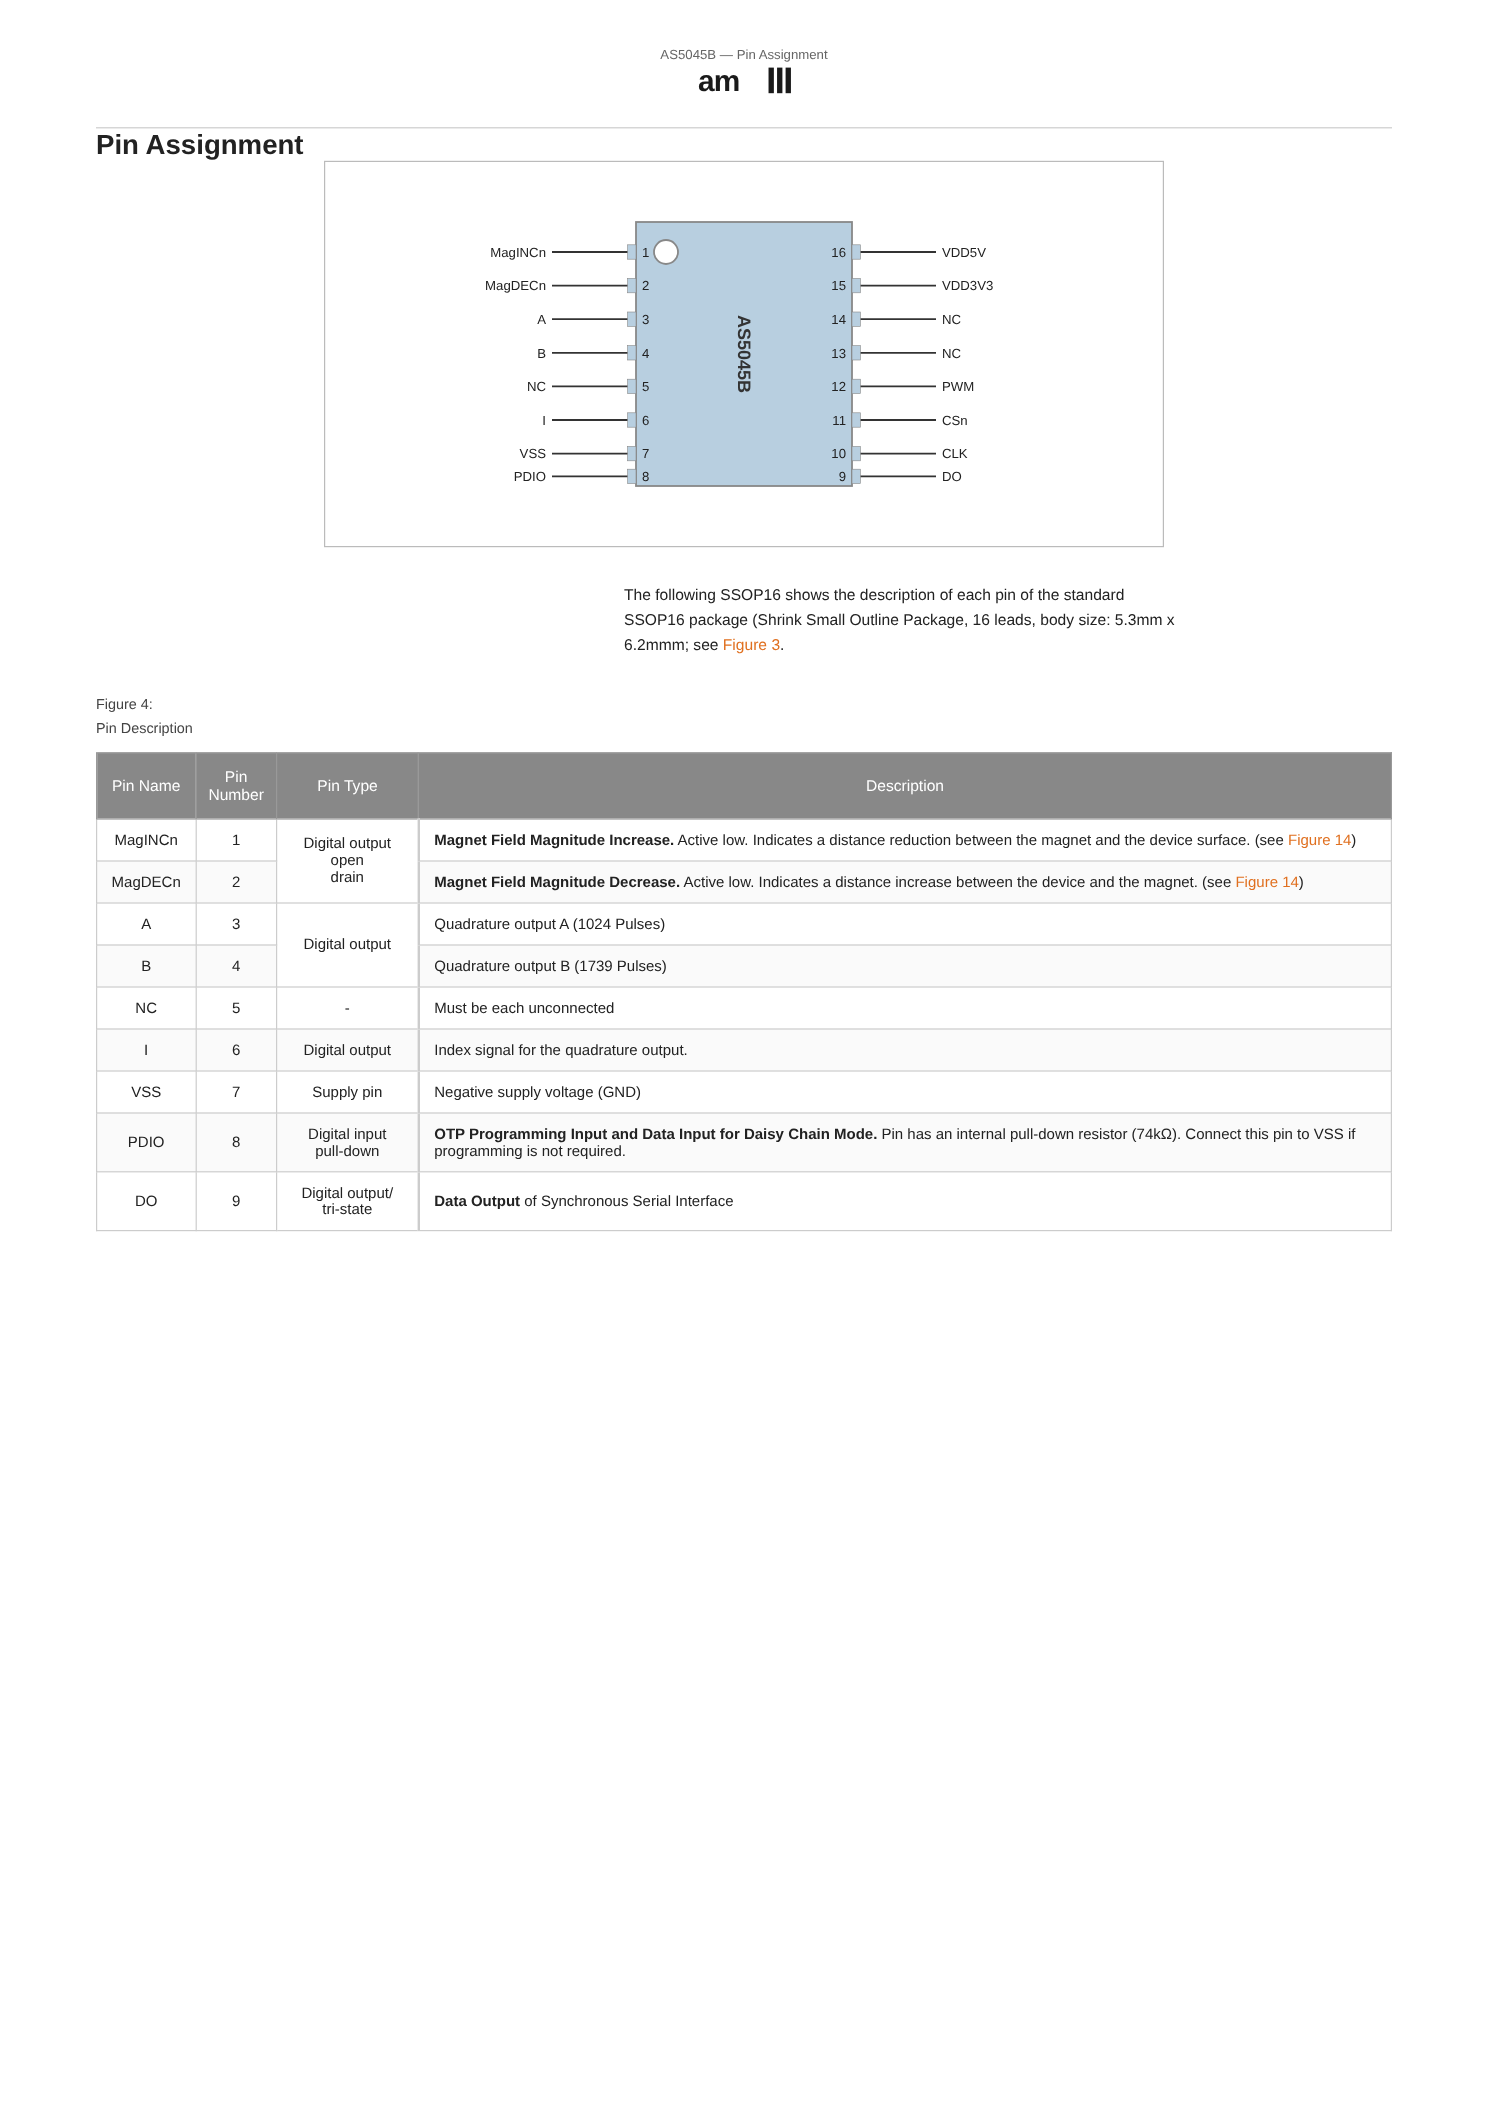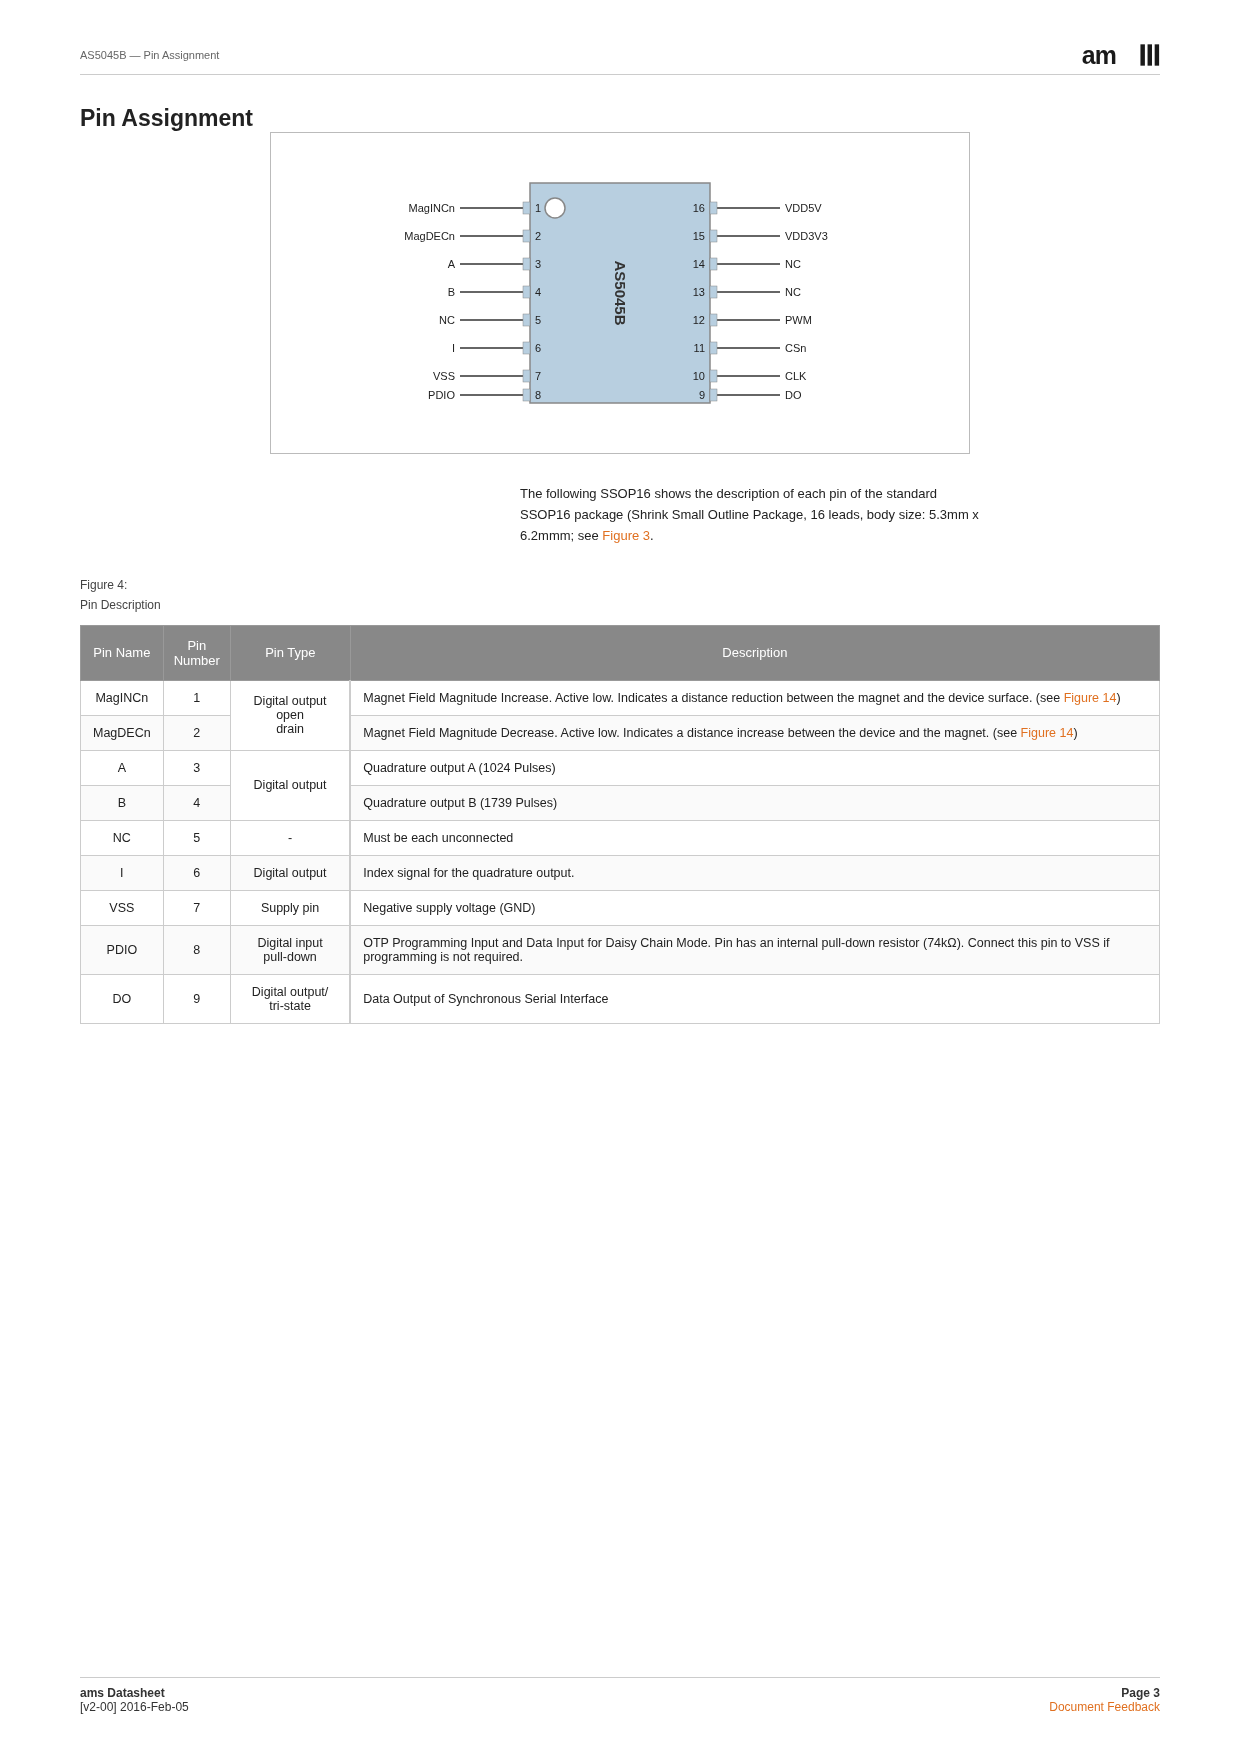--- a/index.html
+++ b/index.html
@@ -19,22 +19,22 @@
       padding: 40px 80px 60px 80px;
       position: relative;
     }
 
     
     .header {
       display: flex;
       justify-content: space-between;
       align-items: center;
       border-bottom: 1px solid #ccc;
-      padding-bottom: 4px;
-      margin-bottom: 30px;
+      padding-bottom: 24px;
+      flex-direction: column;
     }
 
     .header-breadcrumb {
       font-size: 11px;
       color: #666;
     }
 
     .logo-container {
       display: flex;
       align-items: center;
@@ -131,21 +131,21 @@
     }
 
     .pin-table td.desc-cell {
       text-align: left;
       border-left: 2px solid #ccc;
     }
 
     .pin-table tr:nth-child(even) td {
       background: #fafafa;
     }
-    .bold-text { font-weight: normal; }
+    .bold-text { font-weight: bold; }
 
     .sub-row td {
       border-top: 1px solid #ddd;
     }
 
     
     .footer {
       position: absolute;
       bottom: 40px;
       left: 80px;
@@ -386,24 +386,14 @@
         <td>DO</td>
         <td>9</td>
         <td>Digital output/<br>tri-state</td>
         <td class="desc-cell">
           <span class="bold-text">Data Output</span> of Synchronous Serial Interface
         </td>
       </tr>
     </tbody>
   </table>
 
-  <div class="footer">
-    <div class="footer-left">
-      <div>ams Datasheet</div>
-      <div class="version">[v2-00] 2016-Feb-05</div>
-    </div>
-    <div class="footer-right">
-      <div class="footer-page">Page 3</div>
-      <div class="footer-feedback link">Document Feedback</div>
-    </div>
-  </div>
 
 </div>
 
 </body></html>

